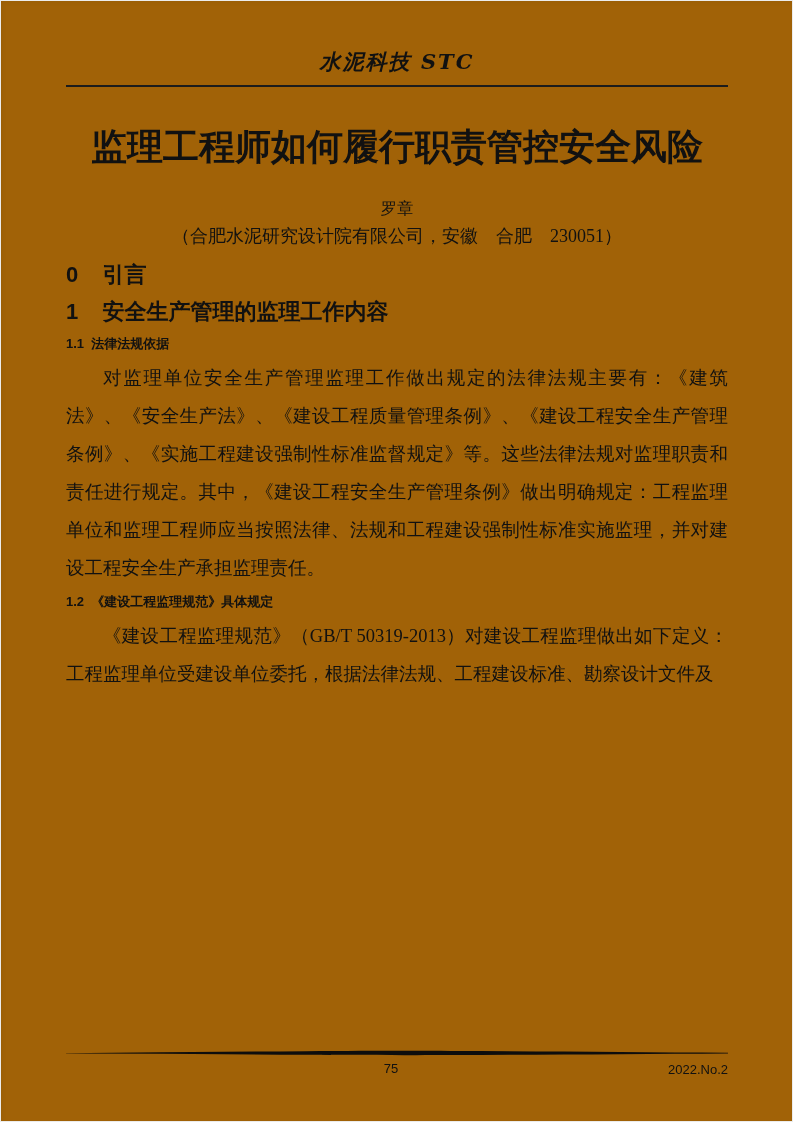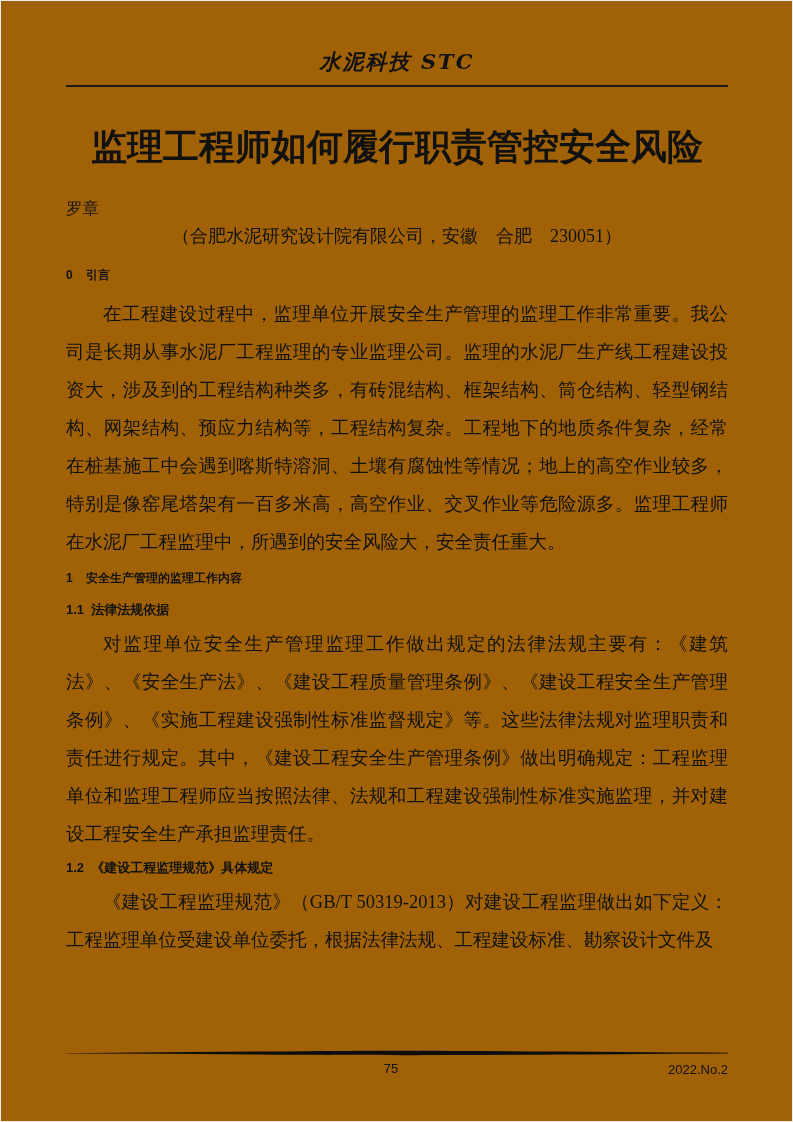--- a/index.html
+++ b/index.html
@@ -33,35 +33,35 @@
   .article-title {
     margin-top: 37px;
     text-align: center;
     font-family: "Liberation Sans", "DejaVu Sans", sans-serif;
     font-weight: bold;
     font-size: 36px;
     line-height: 46px;
   }
   .author {
     margin-top: 26px;
-    text-align: left;
+    text-align: center;
     font-family: "Liberation Serif", "DejaVu Serif", serif;
     font-size: 16.5px;
     line-height: 26px;
   }
   .affiliation {
     text-align: center;
     font-family: "Liberation Serif", "DejaVu Serif", serif;
     font-size: 18px;
     line-height: 28px;
   }
   .h-l1 {
     font-family: "Liberation Sans", "DejaVu Sans", sans-serif;
     font-weight: bold;
-    font-size: 12px;
+    font-size: 22px;
     line-height: 34px;
   }
   .h-l1.intro { margin-top: 5px; line-height: 40px; }
   .h-l2 {
     font-family: "Liberation Sans", "DejaVu Sans", sans-serif;
     font-weight: bold;
     font-size: 13px;
     line-height: 30px;
   }
   .sec-num { display:inline-block; margin-right: 1.1em; }
@@ -109,21 +109,20 @@
   <div class="article-title">监理工程师如何履行职责管控安全风险</div>
 
   <div class="author">罗章</div>
 
   <div class="affiliation">（合肥水泥研究设计院有限公司，安徽　合肥　230051）</div>
 
   <div class="h-l1 intro">
     <span class="sec-num">0</span><span>引言</span>
   </div>
 
-  <p class="body-par">在工程建设过程中，监理单位开展安全生产管理的监理工作非常重要。我公司是长期从事水泥厂工程监理的专业监理公司。监理的水泥厂生产线工程建设投资大，涉及到的工程结构种类多，有砖混结构、框架结构、筒仓结构、轻型钢结构、网架结构、预应力结构等，工程结构复杂。工程地下的地质条件复杂，经常在桩基施工中会遇到喀斯特溶洞、土壤有腐蚀性等情况；地上的高空作业较多，特别是像窑尾塔架有一百多米高，高空作业、交叉作业等危险源多。监理工程师在水泥厂工程监理中，所遇到的安全风险大，安全责任重大。</p>
 
 
   <div class="h-l1">
     <span class="sec-num">1</span><span>安全生产管理的监理工作内容</span>
   </div>
 
   <div class="h-l2">
     <span class="sec-num">1.1</span><span>法律法规依据</span>
   </div>
 

